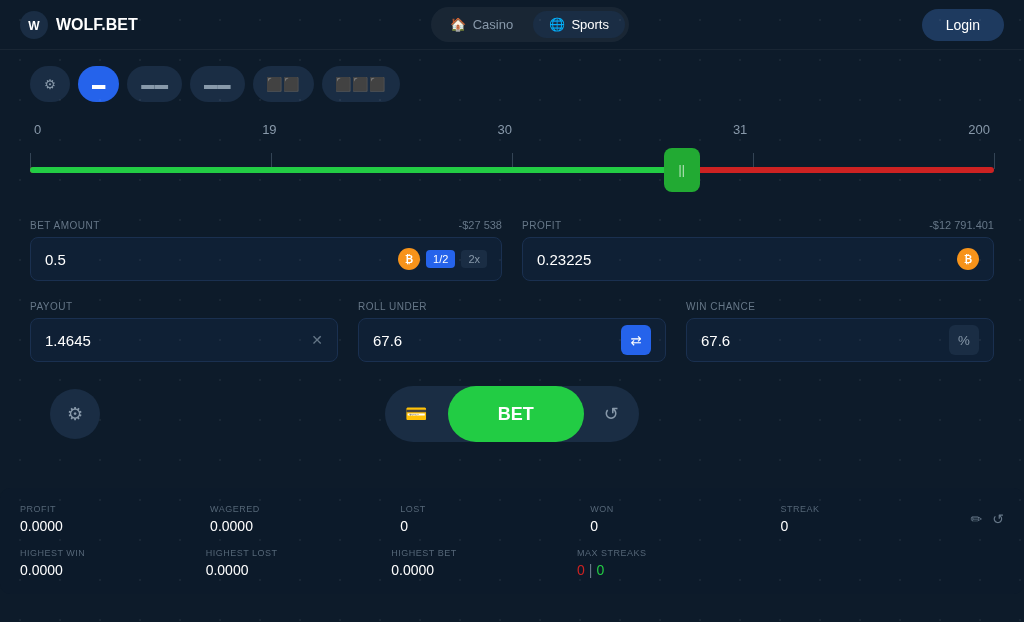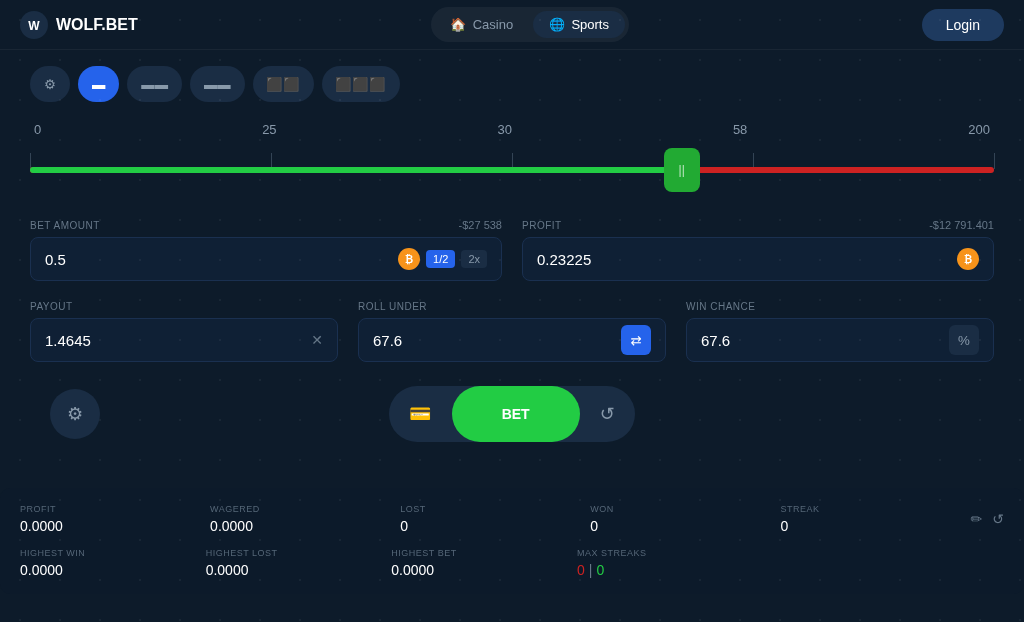--- a/index.html
+++ b/index.html
@@ -345,21 +345,21 @@
       font-size: 18px;
       height: 100%;
       display: flex;
       align-items: center;
     }
     .bet-btn {
       background: #22cc44;
       border: none;
       padding: 0 50px;
       color: #fff;
-      font-size: 14px;
+      font-size: 18px;
       font-weight: bold;
       cursor: pointer;
       height: 100%;
       border-radius: 28px;
     }
     .auto-btn {
       background: transparent;
       border: none;
       padding: 0 20px;
       cursor: pointer;
@@ -463,23 +463,23 @@
       <span>⬛⬛</span>
     </button>
     <button class="tool-btn">
       <span>⬛⬛⬛</span>
     </button>
   </div>
 
   <div class="slider-section">
     <div class="slider-labels">
       <span>0</span>
-      <span>25</span>
+      <span>19</span>
       <span>30</span>
-      <span>58</span>
+      <span>31</span>
       <span>200</span>
     </div>
     <div class="slider-track-container">
 
       <div style="position:absolute;left:0;top:0;width:100%;height:100%;pointer-events:none;">
         <div style="position:absolute;left:0%;top:0;width:1px;height:16px;background:#334455;transform:translateY(8px)"></div>
         <div style="position:absolute;left:25%;top:0;width:1px;height:16px;background:#334455;transform:translateY(8px)"></div>
         <div style="position:absolute;left:50%;top:0;width:1px;height:16px;background:#334455;transform:translateY(8px)"></div>
         <div style="position:absolute;left:75%;top:0;width:1px;height:16px;background:#334455;transform:translateY(8px)"></div>
         <div style="position:absolute;left:100%;top:0;width:1px;height:16px;background:#334455;transform:translateY(8px)"></div>

